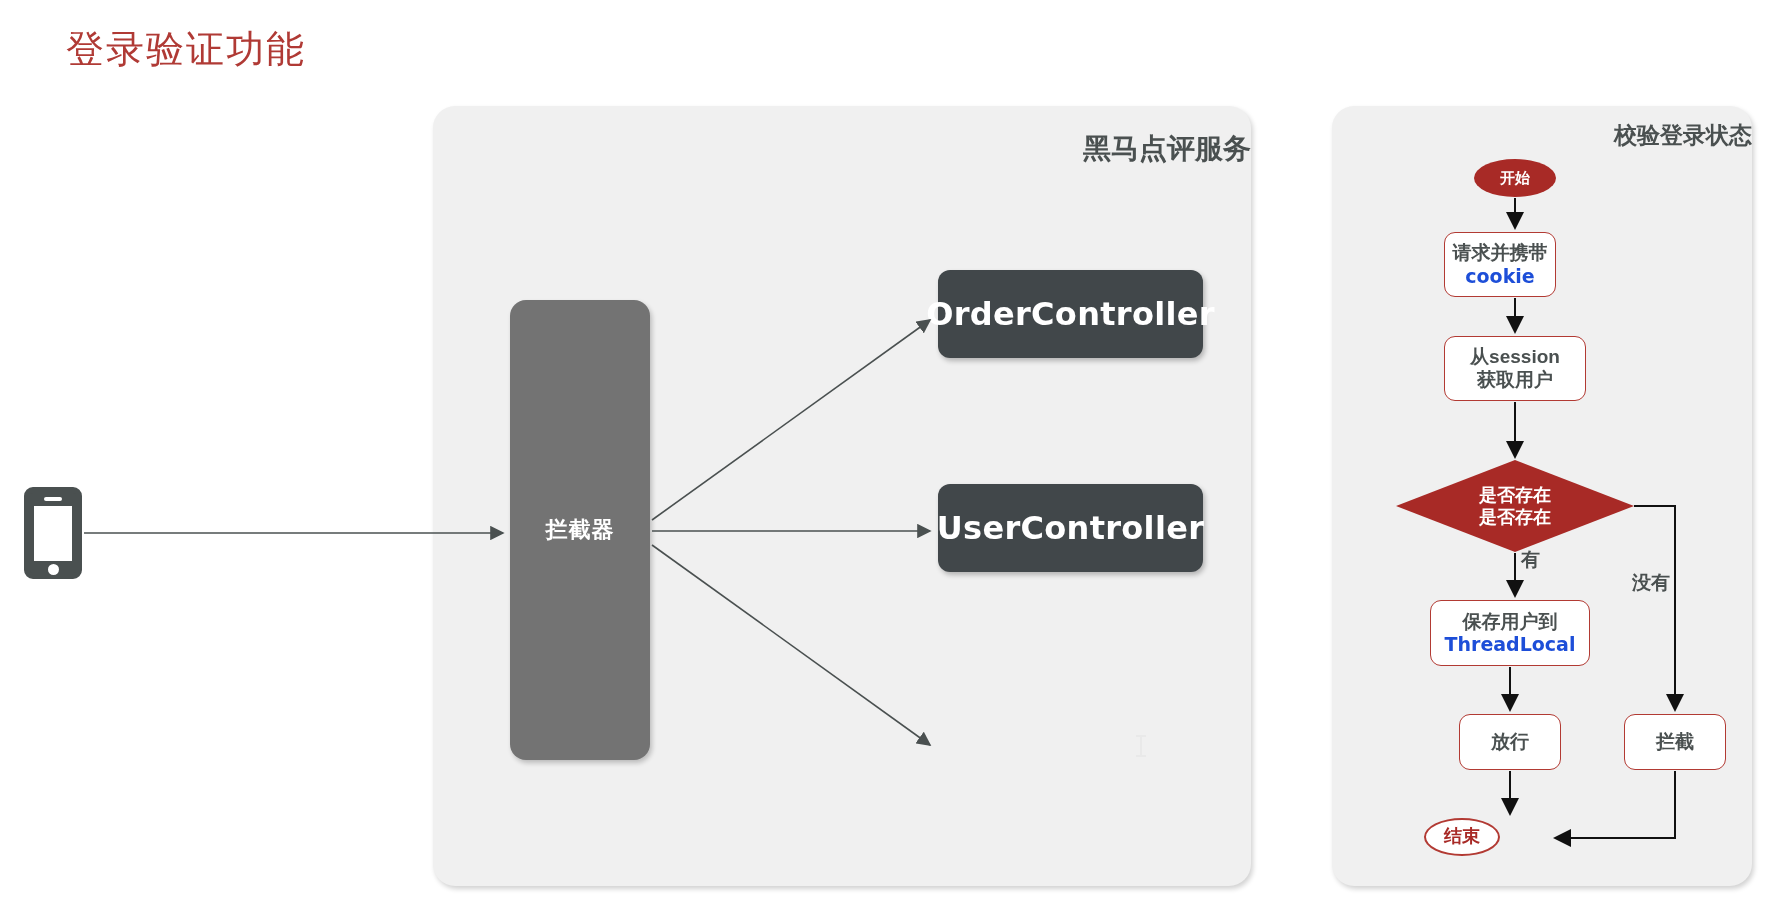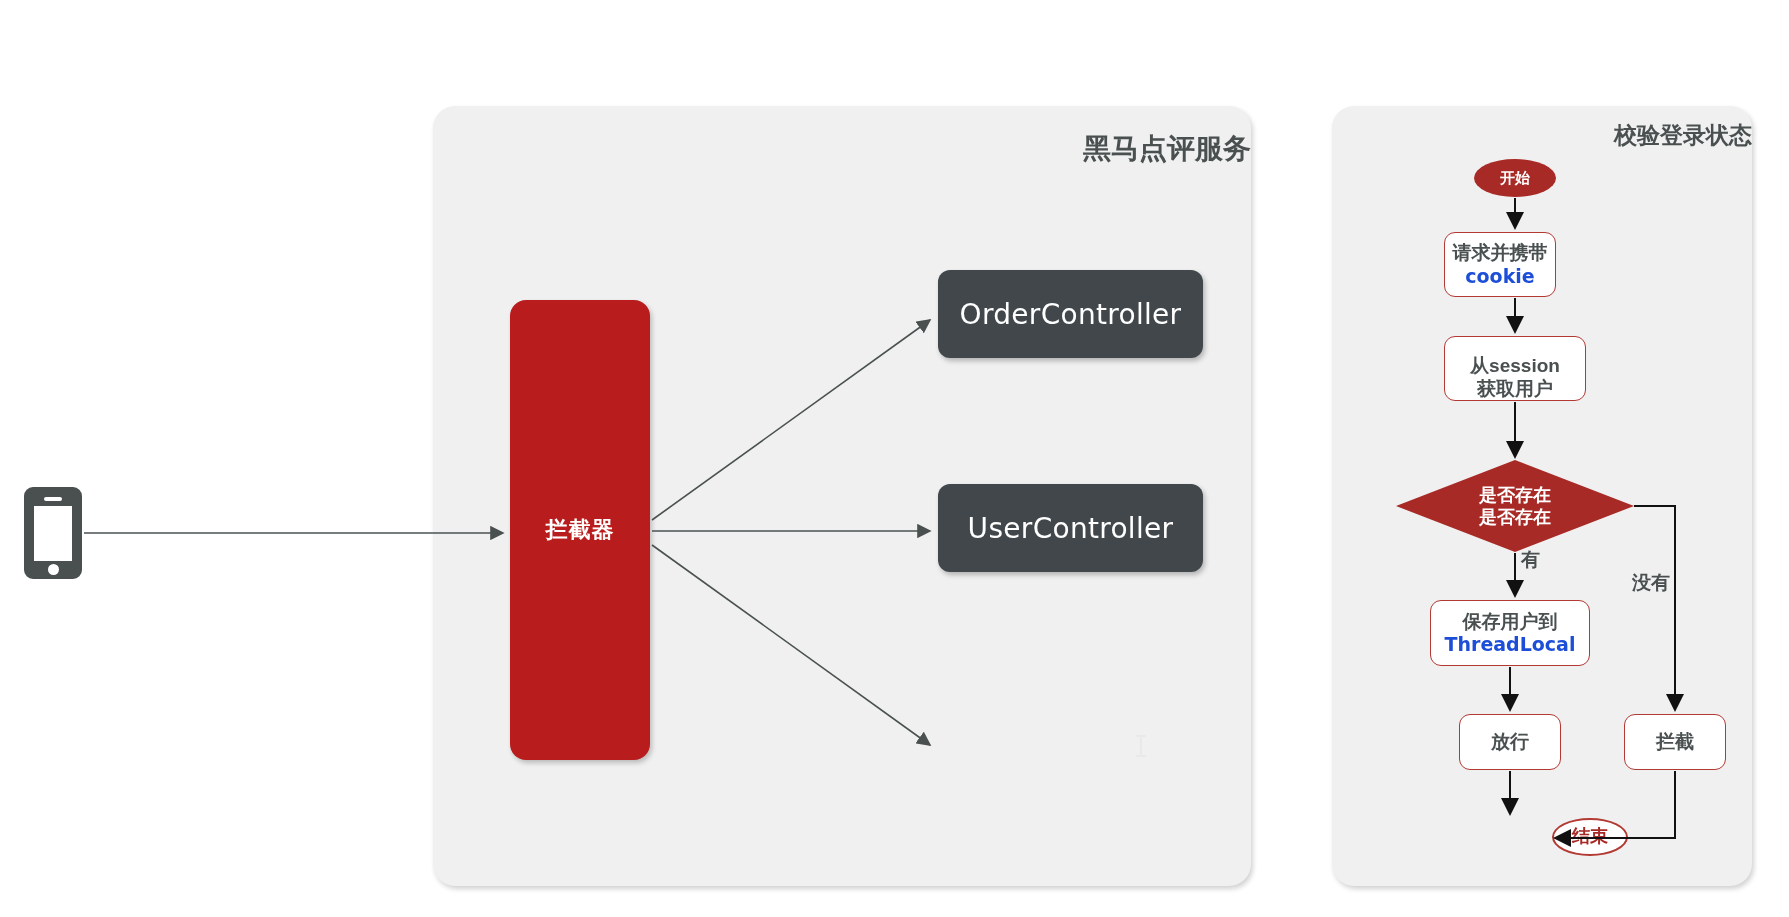--- a/index.html
+++ b/index.html
@@ -76,21 +76,21 @@
     width: 11px; height: 11px;
     background: #ffffff;
     border-radius: 50%;
   }
 
   
   .interceptor {
     position: absolute;
     left: 510px; top: 300px;
     width: 140px; height: 460px;
-    background: #b91c1c;
+    background: #737373;
     border-radius: 16px;
     box-shadow: 2px 3px 5px rgba(0,0,0,0.22);
     display: flex; align-items: center; justify-content: center;
   }
   .interceptor span {
     color: #ffffff;
     font-size: 22px;
     font-weight: bold;
     letter-spacing: 1px;
   }
@@ -100,24 +100,24 @@
     position: absolute;
     left: 938px;
     width: 265px; height: 88px;
     background: #41474a;
     border-radius: 12px;
     box-shadow: 2px 3px 5px rgba(0,0,0,0.25);
     display: flex; align-items: center; justify-content: center;
   }
   .ctrl-box span {
     color: #ffffff;
-    font-size: 28px;
+    font-size: 32px;
     letter-spacing: 0.3px;
     font-family: "DejaVu Sans", "Liberation Sans", sans-serif;
-    font-weight: 400;
+    font-weight: 700;
   }
   #ctrl-order { top: 270px; }
   #ctrl-user  { top: 484px; }
   #ctrl-xxx   { top: 700px; }
 
   .text-cursor {
     position: absolute;
     left: 1140px; top: 735px;
     width: 2px; height: 22px;
     background: #e9e9e9;
@@ -189,20 +189,21 @@
     font-weight: bold;
     color: #4a5050;
     white-space: nowrap;
   }
 </style>
 </head>
 <body>
 
 <div id="stage">
 
+  <div class="page-title">登录验证功能</div>
 
   <div class="phone">
     <div class="speaker"></div>
     <div class="screen"></div>
     <div class="home"></div>
   </div>
 
   <div class="panel" id="panel-service">
     <div class="panel-title">黑马点评服务</div>
   </div>
@@ -225,21 +226,21 @@
 
   <div class="fnode start" style="left:1474px; top:159px; width:82px; height:38px;">
     <span>开始</span>
   </div>
 
   <div class="fnode rect" style="left:1444px; top:232px; width:112px; height:65px; flex-direction:column;">
     <div>请求并携带</div>
     <div class="sub">cookie</div>
   </div>
 
-  <div class="fnode rect" style="left:1444px; top:336px; width:142px; height:65px; flex-direction:column;justify-content:flex-end;">
+  <div class="fnode rect" style="left:1444px; top:336px; width:142px; height:65px; flex-direction:column;">
     <div>从session</div>
     <div>获取用户</div>
   </div>
 
   <div class="diamond-wrap" style="left:1396px; top:460px; width:238px; height:92px;">
     <div class="shape"></div>
     <div class="dlabel">
       <div>是否存在</div>
       <div>是否存在</div>
     </div>
@@ -254,21 +255,21 @@
   </div>
 
   <div class="fnode rect" style="left:1459px; top:714px; width:102px; height:56px;">
     <span>放行</span>
   </div>
 
   <div class="fnode rect" style="left:1624px; top:714px; width:102px; height:56px;">
     <span>拦截</span>
   </div>
 
-  <div class="fnode end" style="left:1552px; top:818px; width:76px; height:38px;">
+  <div class="fnode end" style="left:1424px; top:818px; width:76px; height:38px;">
     <span>结束</span>
   </div>
 
   <svg id="wires" viewBox="0 0 1789 917" xmlns="http://www.w3.org/2000/svg">
     <defs>
       <marker id="ah-gray" markerWidth="9" markerHeight="9" refX="8" refY="4.5" orient="auto">
         <path d="M0,0 L9,4.5 L0,9 z" fill="#4a5050"></path>
       </marker>
       <marker id="ah-dark" markerWidth="9" markerHeight="9" refX="8" refY="4.5" orient="auto">
         <path d="M0,0 L9,4.5 L0,9 z" fill="#111111"></path>

